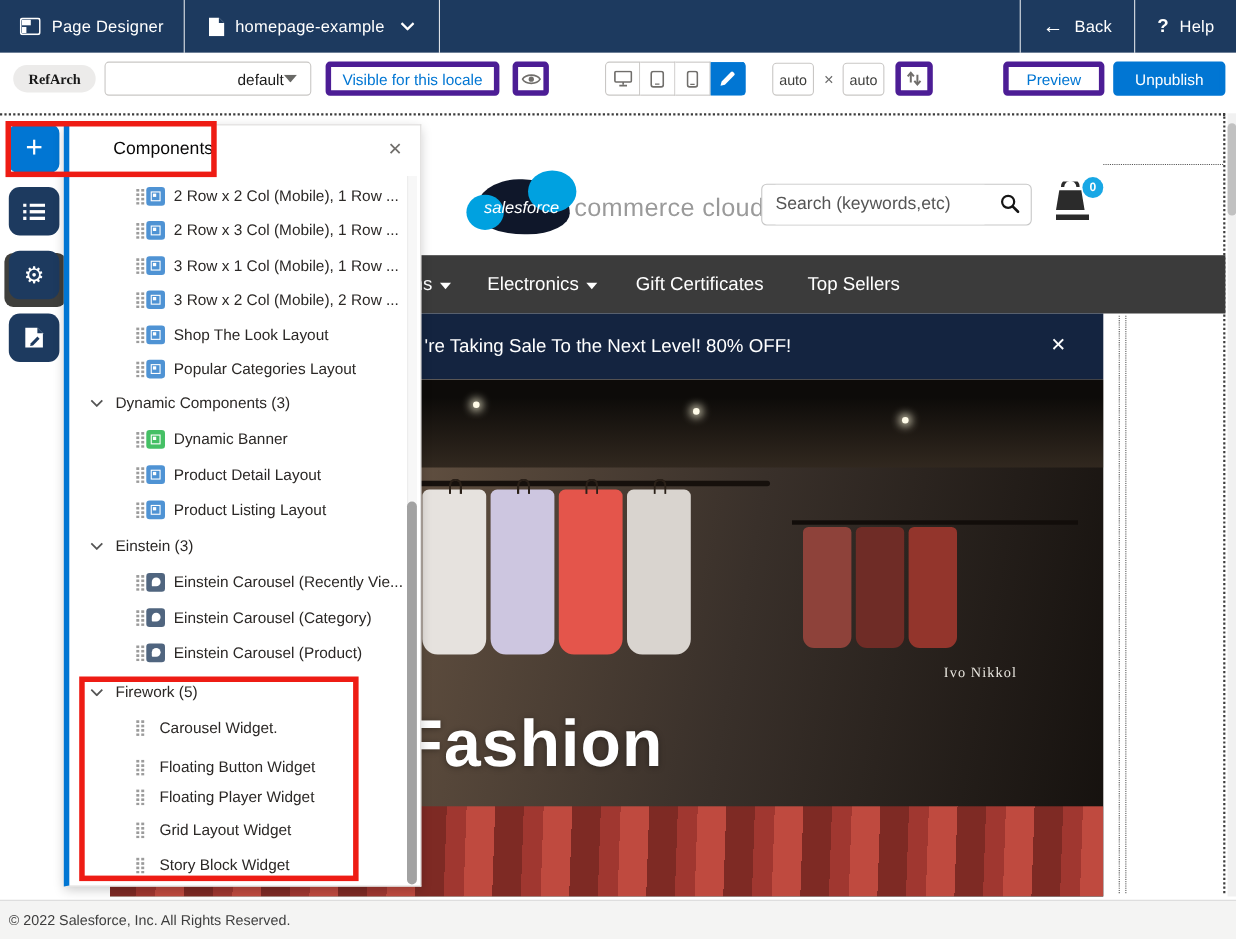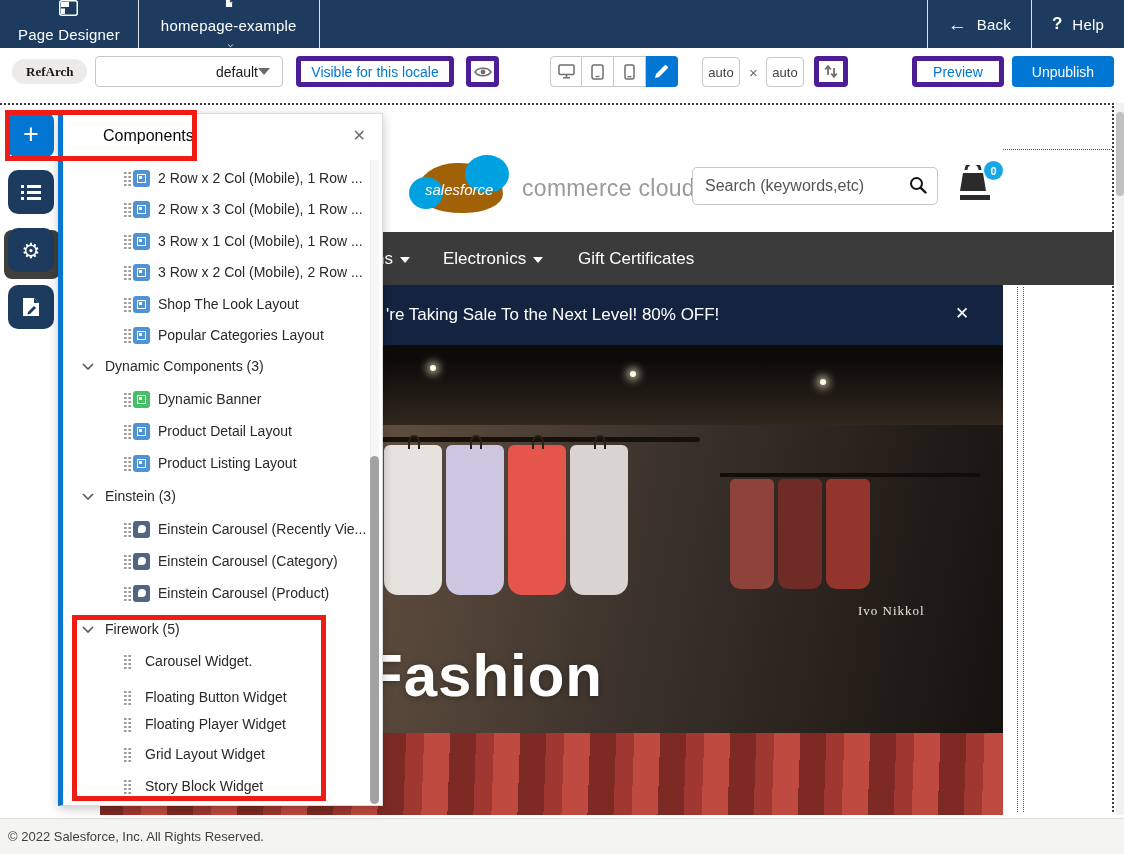--- a/index.html
+++ b/index.html
@@ -1,21 +1,21 @@
 <!DOCTYPE html>
 <html><head>
 <meta charset="utf-8">
 <style>
   * { margin:0; padding:0; box-sizing:border-box; }
   html,body { width:1124px; height:854px; }
   body { font-family:"Liberation Sans", sans-serif; background:#fff; position:relative; overflow:hidden; }
 
   
   .app-header { position:absolute; left:0; top:0; width:1124px; height:48px; background:#1d3a5f; color:#fff; display:flex; align-items:stretch; z-index:40; }
-  .hdr-block { display:flex; align-items:center; gap:10px; padding:0 18px;flex-direction:column; }
+  .hdr-block { display:flex; align-items:center; gap:10px; padding:0 18px; }
   .hdr-divider { width:1px; background:rgba(255,255,255,.85); height:100%; }
   .hdr-title { font-size:15px; font-weight:500; letter-spacing:.2px; }
   .hdr-spacer { flex:1; }
   .hdr-btn { display:flex; align-items:center; gap:10px; padding:0 20px; cursor:pointer; }
   .hdr-back-arrow { font-size:19px; line-height:1; }
   .hdr-help-q { font-size:17px; font-weight:bold; }
 
   
   .toolbar { position:absolute; left:0; top:48px; width:1124px; height:50px; background:#fff; z-index:40; }
   .site-badge { position:absolute; left:12px; top:11px; height:25px; padding:0 14px; background:#ecebea; border-radius:13px; font-size:13px; font-weight:bold; color:#181818; display:flex; align-items:center;font-family:Liberation Serif, serif; }
@@ -32,21 +32,21 @@
 
   
   .dotted-top    { position:absolute; left:0; top:103px; width:1114px; border-top:2px dotted #3c3c3c; z-index:2; }
   .dotted-right  { position:absolute; left:1112px; top:103px; height:709px; border-left:2px dotted #3c3c3c; z-index:2; }
   .dotted-reg-h  { position:absolute; left:1003px; top:149px; width:109px; border-top:1px dotted #555; z-index:2; }
   .dotted-reg-v1 { position:absolute; left:1017px; top:287px; height:525px; border-left:1px dotted #555; z-index:2; }
   .dotted-reg-v2 { position:absolute; left:1023px; top:287px; height:525px; border-left:1px dotted #555; z-index:2; }
 
   
   .storefront { position:absolute; left:100px; top:103px; width:1014px; height:715px; background:#fff; z-index:1; }
-  .sf-cloud { position:absolute; left:317px; top:60px; width:86px; height:50px; background:#a16207; border-radius:48% 52% 46% 54%/60% 64% 40% 42%; }
+  .sf-cloud { position:absolute; left:332px; top:60px; width:86px; height:50px; background:#0f172a; border-radius:48% 52% 46% 54%/60% 64% 40% 42%; }
   .sf-cloud::before { content:""; position:absolute; left:-8px; top:14px; width:34px; height:32px; background:#00a1e0; border-radius:50%; }
   .sf-cloud::after { content:""; position:absolute; right:-6px; top:-8px; width:44px; height:38px; background:#00a1e0; border-radius:50%; }
   .sf-cloud span { position:absolute; left:8px; top:18px; width:100%; color:#fff; font-size:15px; font-style:italic; z-index:1; }
   .sf-logo-suffix { position:absolute; left:422px; top:72px; font-size:23px; color:#9a9a9a; font-weight:300; letter-spacing:.3px; }
   .sf-search { position:absolute; left:592px; top:64px; width:246px; height:38px; border:1px solid #c7c7c7; border-radius:5px; background:#fff; }
   .sf-search input { position:absolute; left:12px; top:0; width:190px; height:36px; border:none; outline:none; font-size:16px; color:#333; font-family:"Liberation Sans",sans-serif; }
   .sf-search input::placeholder { color:#555; opacity:1; }
   .sf-search svg { position:absolute; right:10px; top:8px; }
   .sf-cart { position:absolute; left:858px; top:62px; width:42px; height:48px; cursor:pointer; }
   .sf-cart-badge { position:absolute; left:26px; top:-4px; width:19px; height:19px; background:#18a7e5; border-radius:50%; color:#fff; font-size:11px; font-weight:bold; display:flex; align-items:center; justify-content:center; z-index:1; }
@@ -148,20 +148,23 @@
     <div class="sf-nav-item" style="left:275px">
         <span>ns</span>
         <span class="nav-caret"></span>
       </div>
     <div class="sf-nav-item" style="left:478px">
         <span>Gift Certificates</span>
       </div>
     <div class="sf-nav-item" style="left:343px">
         <span>Electronics</span>
         <span class="nav-caret"></span>
+      </div>
+    <div class="sf-nav-item" style="left:634px">
+        <span>Top Sellers</span>
       </div>
   </div>
 
   <div class="sf-banner">
     <div class="sf-banner-text">'re Taking Sale To the Next Level! 80% OFF!</div>
     <div class="sf-banner-close">✕</div>
   </div>
 
   <div class="sf-hero">
     <div class="hero-ceiling"></div>

